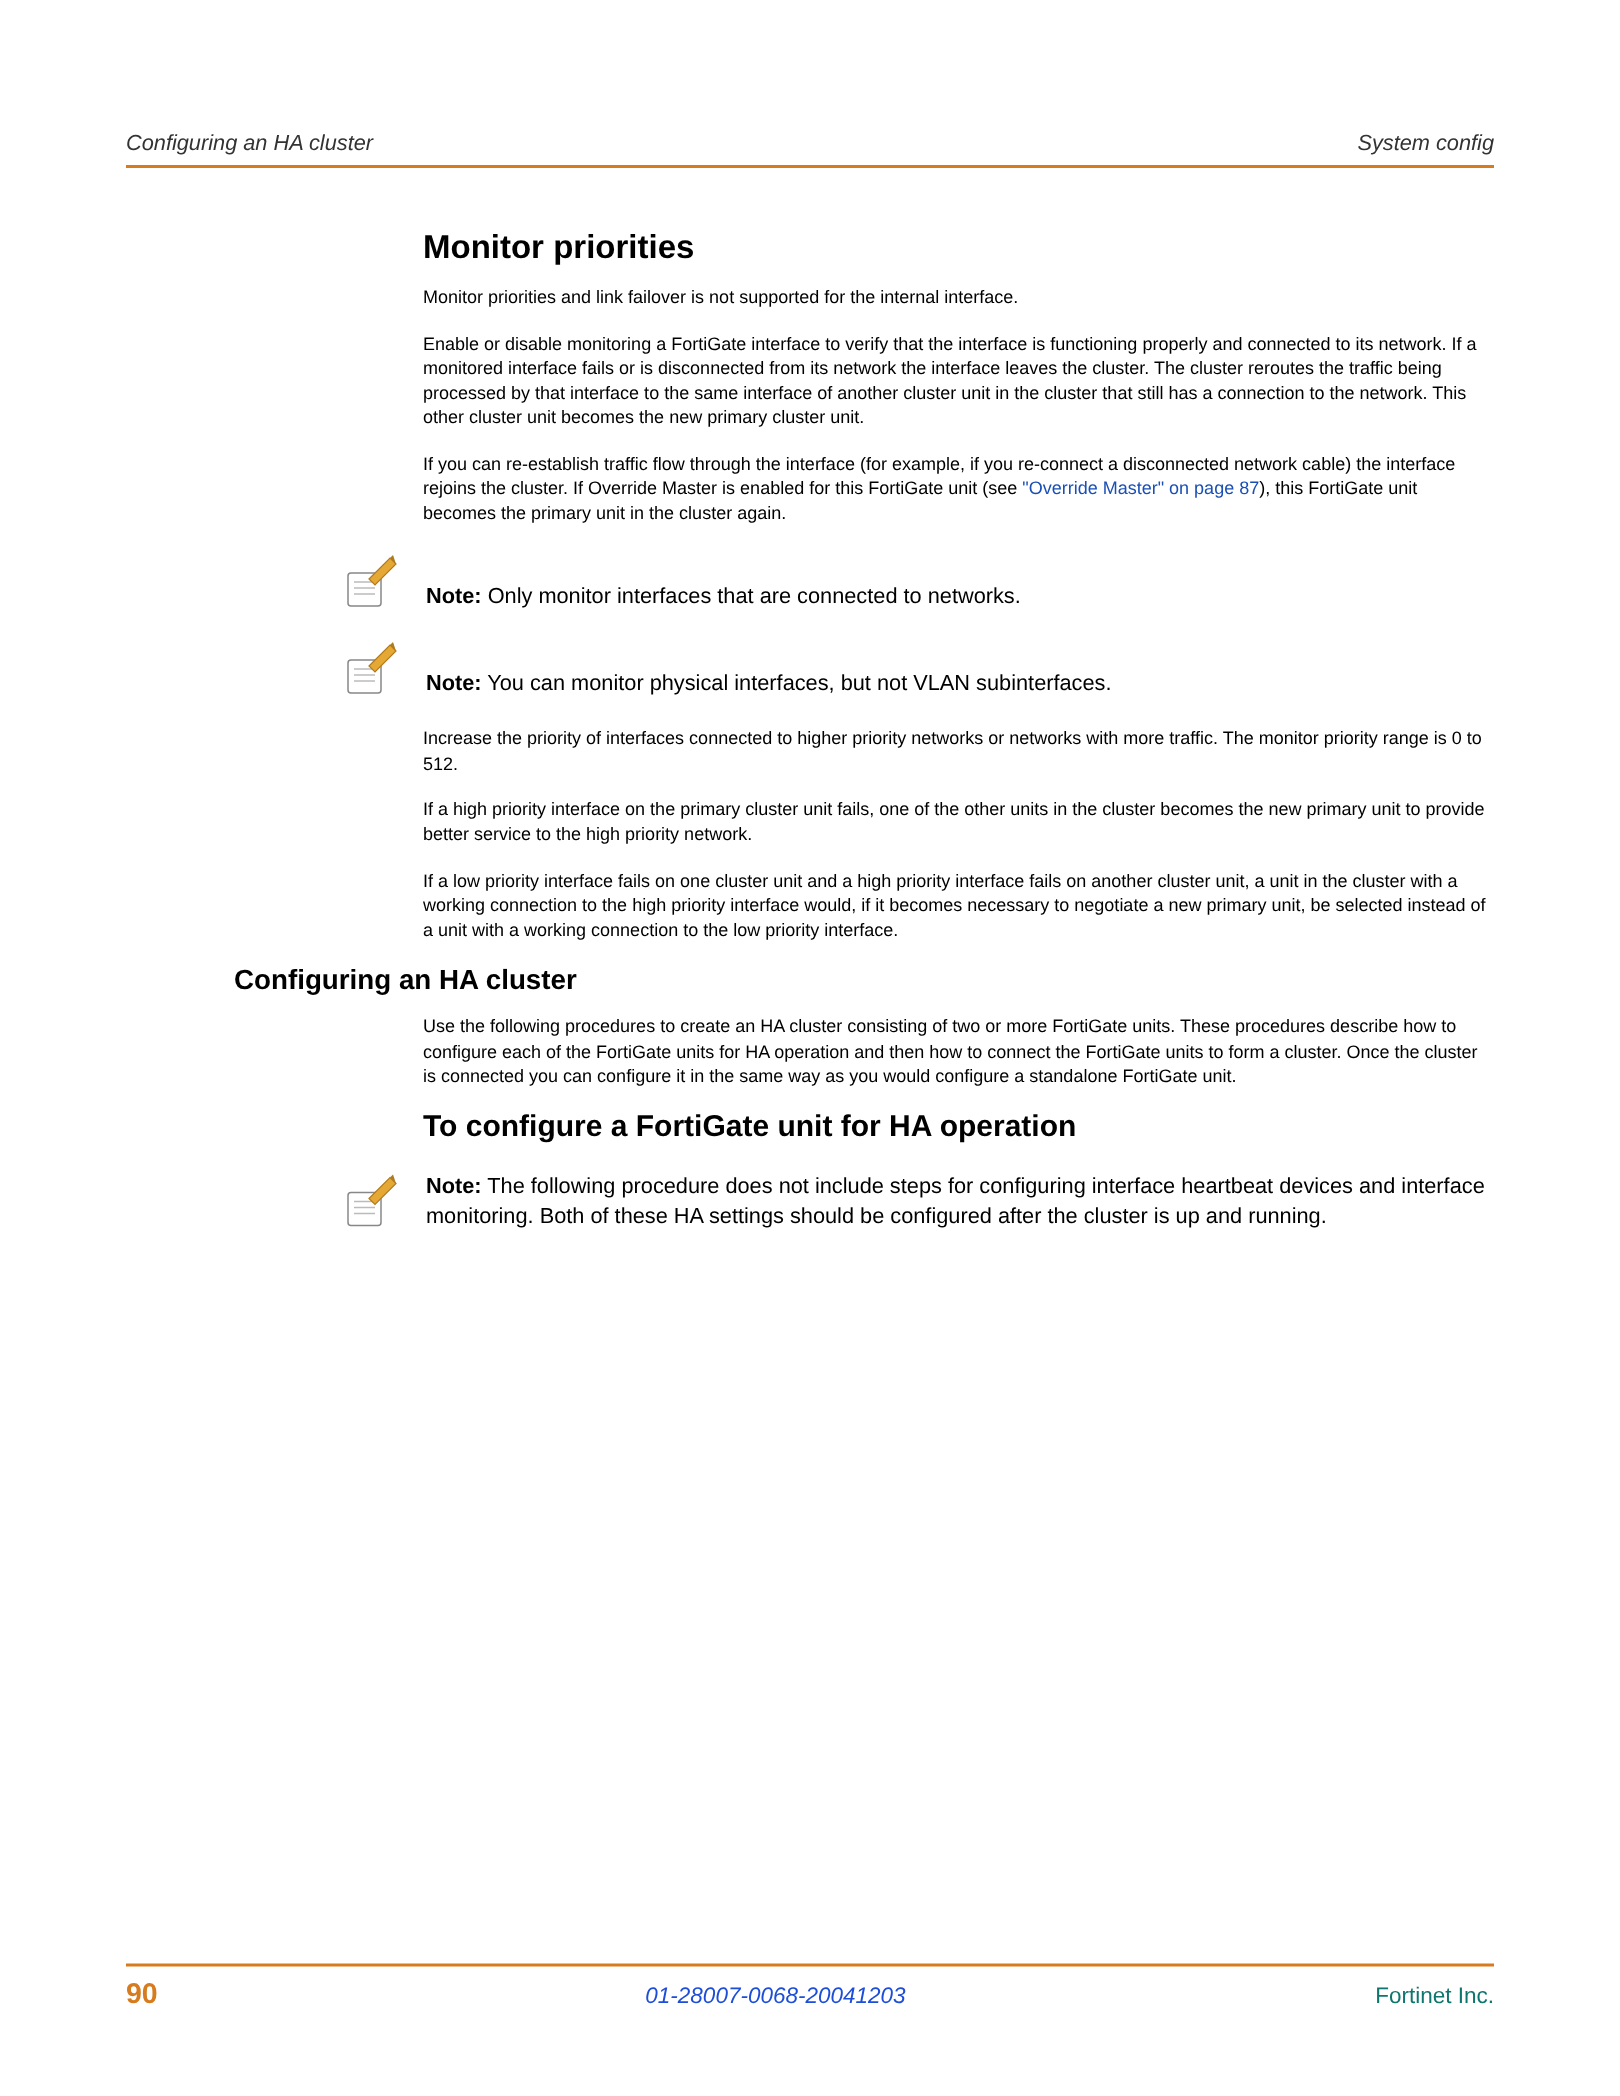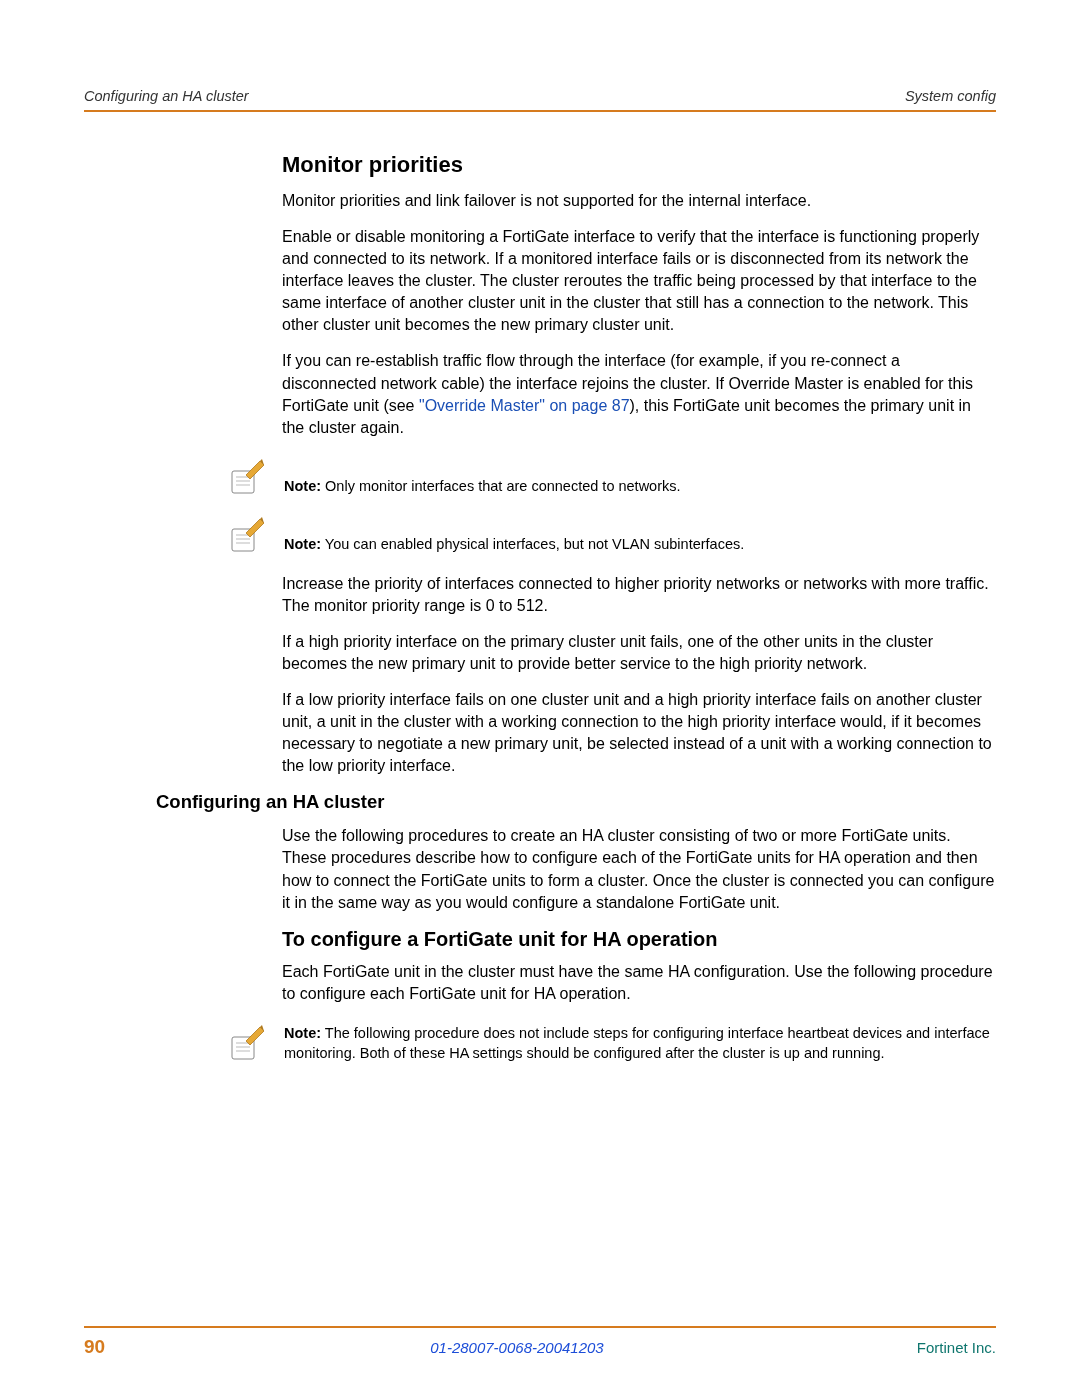--- a/index.html
+++ b/index.html
@@ -46,21 +46,21 @@
     font-weight: bold;
     margin-bottom: 12px;
     margin-left: 0;
   }
   h4.proc-heading {
     font-size: 20px;
     font-weight: bold;
     margin-bottom: 10px;
   }
   p.body {
-    font-size: 16px;
+    font-size: 12px;
     line-height: 1.38;
     margin-bottom: 14px;
     color: #000;
   }
   a.cross-ref {
     color: #1a4fb5;
     text-decoration: none;
   }
   .note-row {
     display: flex;
@@ -79,21 +79,21 @@
     line-height: 1.4;
     color: #000;
   }
   .note-text .bold {
     font-weight: bold;
   }
   .footer {
     position: absolute;
     left: 84px;
     right: 84px;
-    bottom: 39px;
+    bottom: 56px;
   }
   .footer-rule {
     border: none;
     border-top: 2px solid #d67b1e;
     margin-bottom: 8px;
   }
   .footer-line {
     display: flex;
     justify-content: space-between;
     align-items: baseline;
@@ -159,38 +159,37 @@
         <svg viewBox="0 0 40 40" width="40" height="40">
           <rect x="6" y="14" width="22" height="22" rx="2" fill="#fff" stroke="#888" stroke-width="1"></rect>
           <line x1="10" y1="20" x2="24" y2="20" stroke="#bbb" stroke-width="1"></line>
           <line x1="10" y1="24" x2="24" y2="24" stroke="#bbb" stroke-width="1"></line>
           <line x1="10" y1="28" x2="24" y2="28" stroke="#bbb" stroke-width="1"></line>
           <path d="M20 18 L34 4 L38 8 L24 22 Z" fill="#e6a835" stroke="#b07a1e" stroke-width="0.8"></path>
           <path d="M34 4 L38 8 L36 2 Z" fill="#b07a1e"></path>
         </svg>
       </span>
       <div class="note-text">
-        <span class="bold">Note:</span><span> You can enabled physical interfaces, but not VLAN subinterfaces.</span>
+        <span class="bold">Note:</span><span> You can monitor physical interfaces, but not VLAN subinterfaces.</span>
       </div>
     </div>
 
     <div class="indented">
       <p class="body">Increase the priority of interfaces connected to higher priority networks or networks with more traffic. The monitor priority range is 0 to 512.</p>
       <p class="body">If a high priority interface on the primary cluster unit fails, one of the other units in the cluster becomes the new primary unit to provide better service to the high priority network.</p>
       <p class="body">If a low priority interface fails on one cluster unit and a high priority interface fails on another cluster unit, a unit in the cluster with a working connection to the high priority interface would, if it becomes necessary to negotiate a new primary unit, be selected instead of a unit with a working connection to the low priority interface.</p>
     </div>
 
     <h3 class="sub-heading">Configuring an HA cluster</h3>
 
     <div class="indented">
       <p class="body">Use the following procedures to create an HA cluster consisting of two or more FortiGate units. These procedures describe how to configure each of the FortiGate units for HA operation and then how to connect the FortiGate units to form a cluster. Once the cluster is connected you can configure it in the same way as you would configure a standalone FortiGate unit.</p>
 
       <h4 class="proc-heading">To configure a FortiGate unit for HA operation</h4>
 
-      <p class="body">Each FortiGate unit in the cluster must have the same HA configuration. Use the following procedure to configure each FortiGate unit for HA operation.</p>
     </div>
 
     <div class="note-row">
       <span class="note-icon">
         <svg viewBox="0 0 40 40" width="40" height="40">
           <rect x="6" y="14" width="22" height="22" rx="2" fill="#fff" stroke="#888" stroke-width="1"></rect>
           <line x1="10" y1="20" x2="24" y2="20" stroke="#bbb" stroke-width="1"></line>
           <line x1="10" y1="24" x2="24" y2="24" stroke="#bbb" stroke-width="1"></line>
           <line x1="10" y1="28" x2="24" y2="28" stroke="#bbb" stroke-width="1"></line>
           <path d="M20 18 L34 4 L38 8 L24 22 Z" fill="#e6a835" stroke="#b07a1e" stroke-width="0.8"></path>

